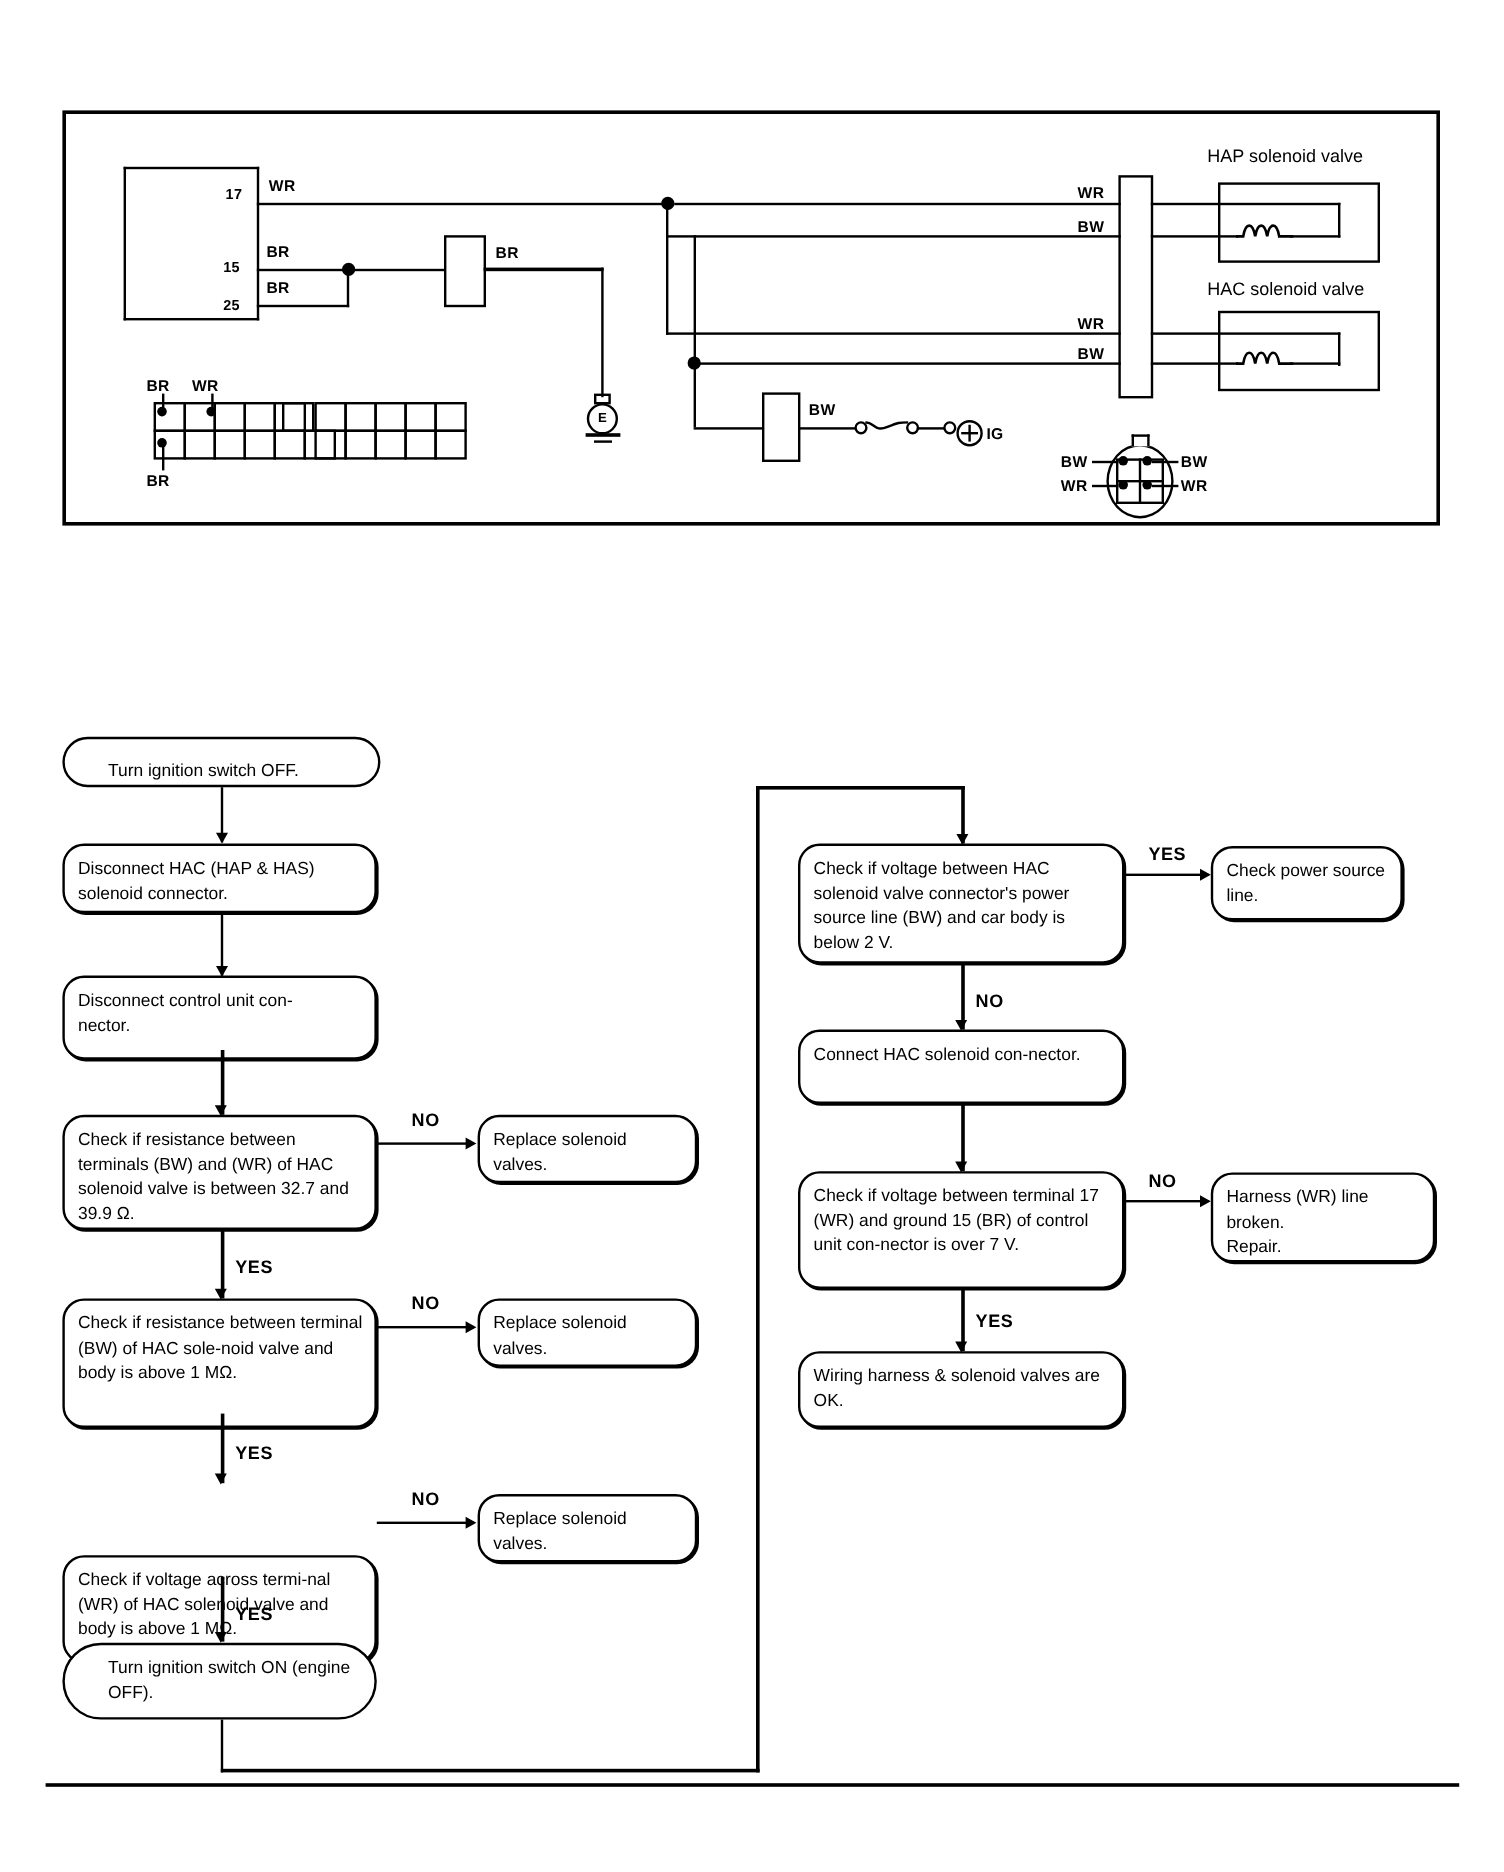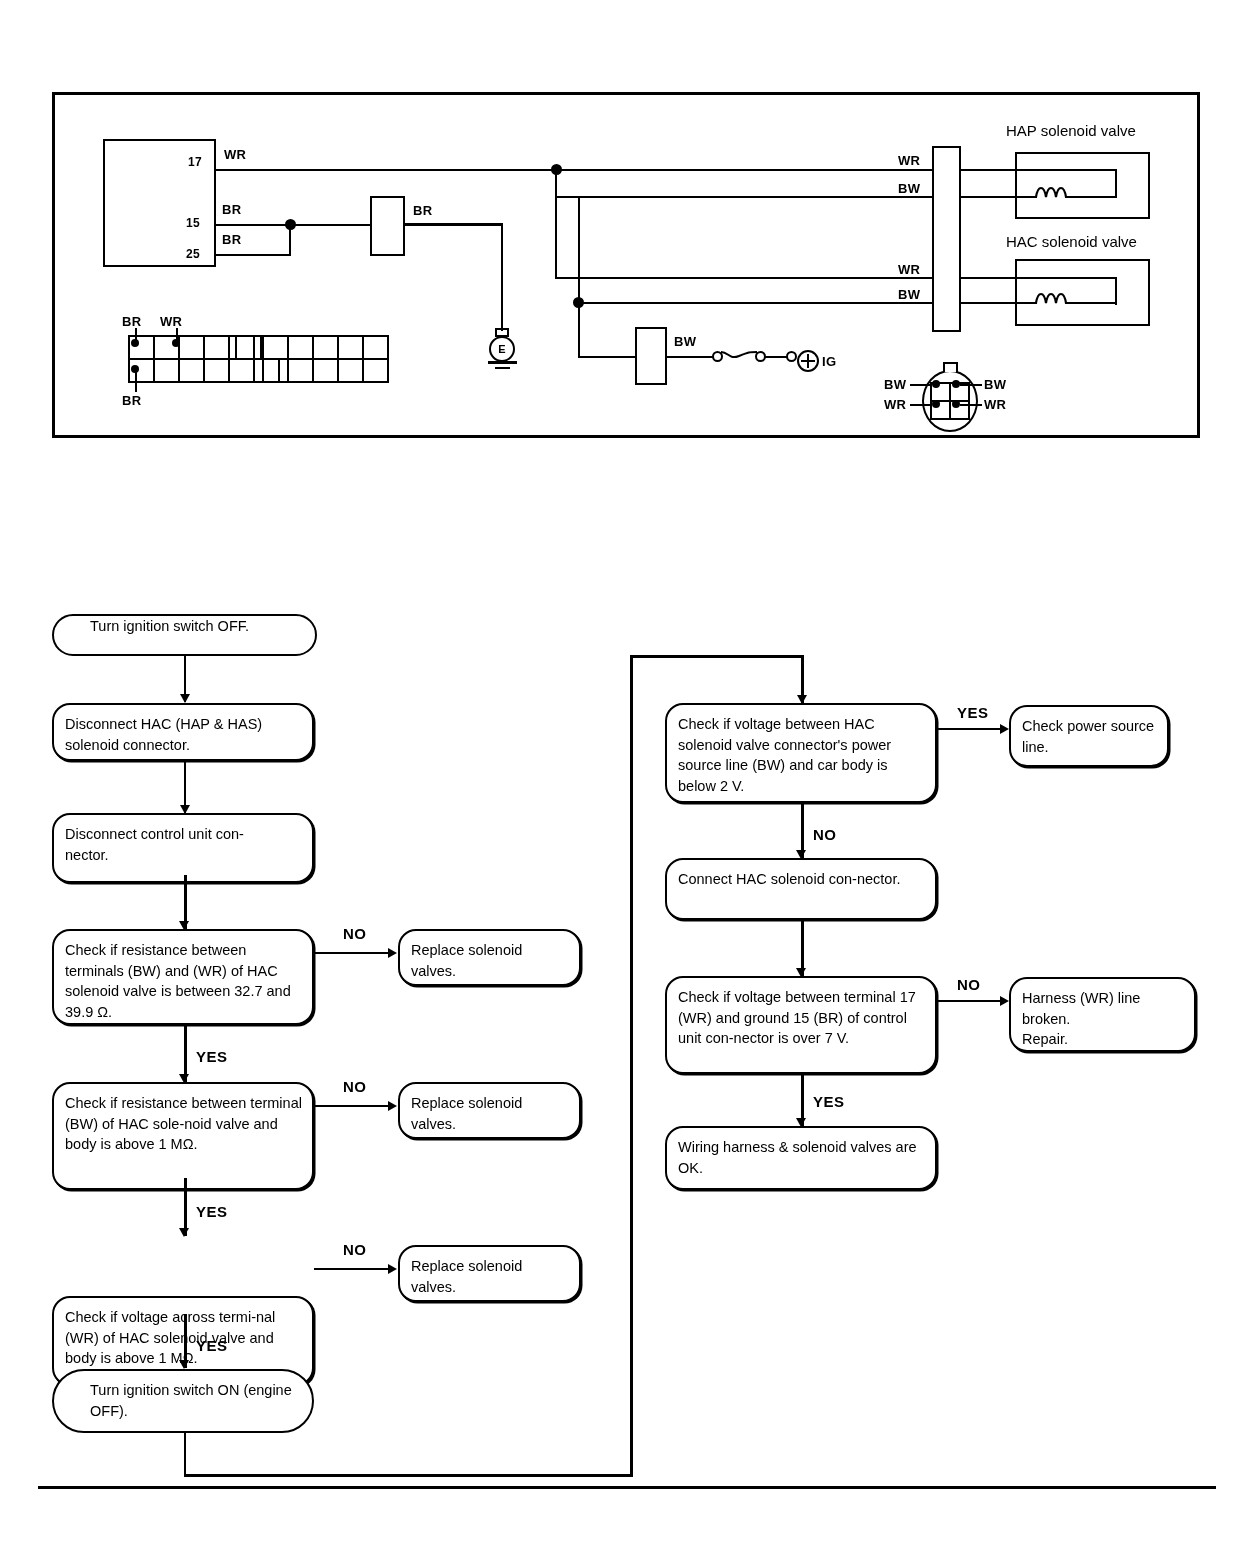--- a/index.html
+++ b/index.html
@@ -21,21 +21,21 @@
        line-height:1;white-space:nowrap;font-family:"Liberation Sans",sans-serif;}
   .title{position:absolute;font-size:15px;white-space:nowrap;
          font-family:"Liberation Sans",sans-serif;}
 
   
   .fbox{position:absolute;border:2px solid #000;box-sizing:border-box;background:#fff;
         font-size:14.5px;line-height:1.42;padding:9px 10px 6px 11px;}
   .fbox.heavy{border-width:2px;box-shadow:1.5px 1.5px 0 0 #000;border-radius:18px;}
   .oval{position:absolute;border:2px solid #000;box-sizing:border-box;background:#fff;
         border-radius:999px;font-size:14.5px;line-height:1.42;
-        display:flex;align-items:flex-start;padding-left:36px;}
+        display:flex;align-items:flex-end;padding-left:36px;}
   .oval.two{align-items:center;}
   .flab{position:absolute;font-size:15px;font-weight:bold;letter-spacing:.5px;}
 
   .arrowdown{position:absolute;width:0;height:0;border-left:5px solid transparent;
              border-right:5px solid transparent;border-top:9px solid #000;}
   .arrowright{position:absolute;width:0;height:0;border-top:5px solid transparent;
               border-bottom:5px solid transparent;border-left:9px solid #000;}
 
   
   .dot{position:absolute;width:11px;height:11px;background:#000;border-radius:50%;}

